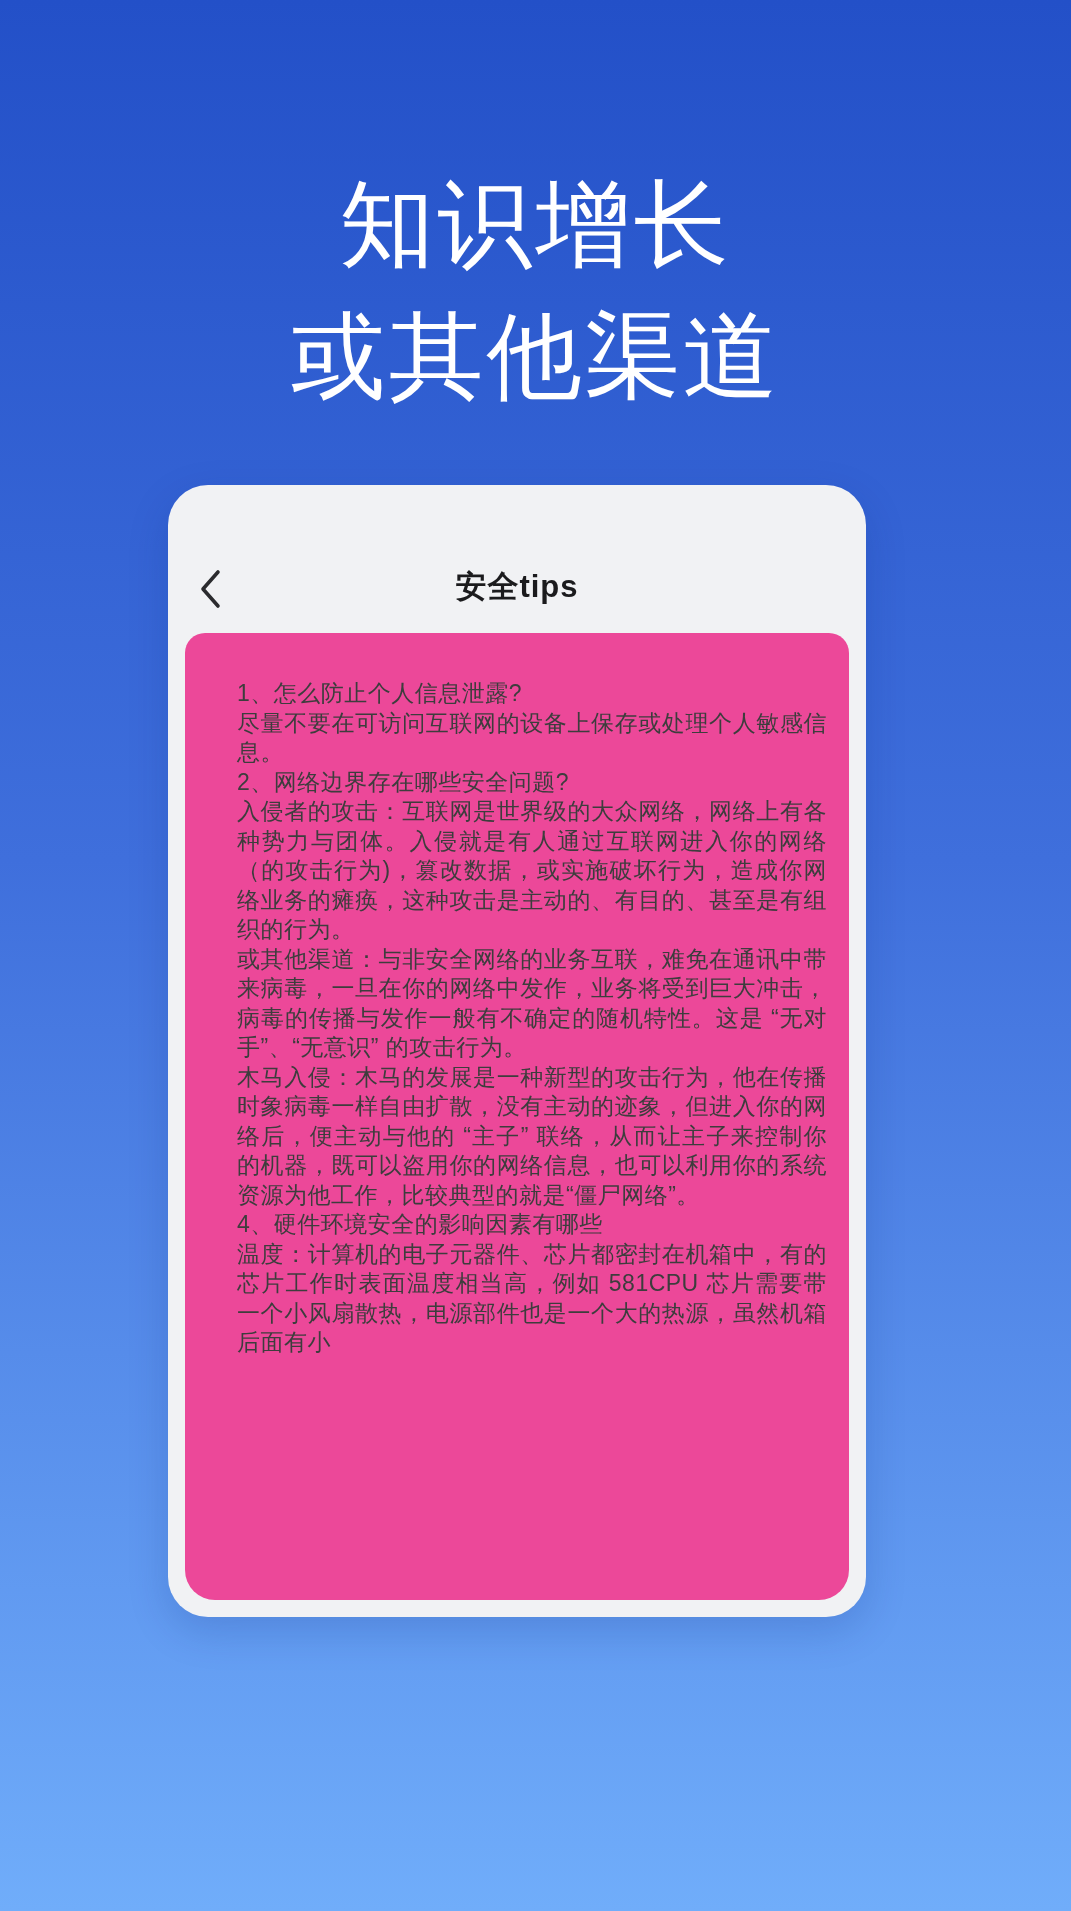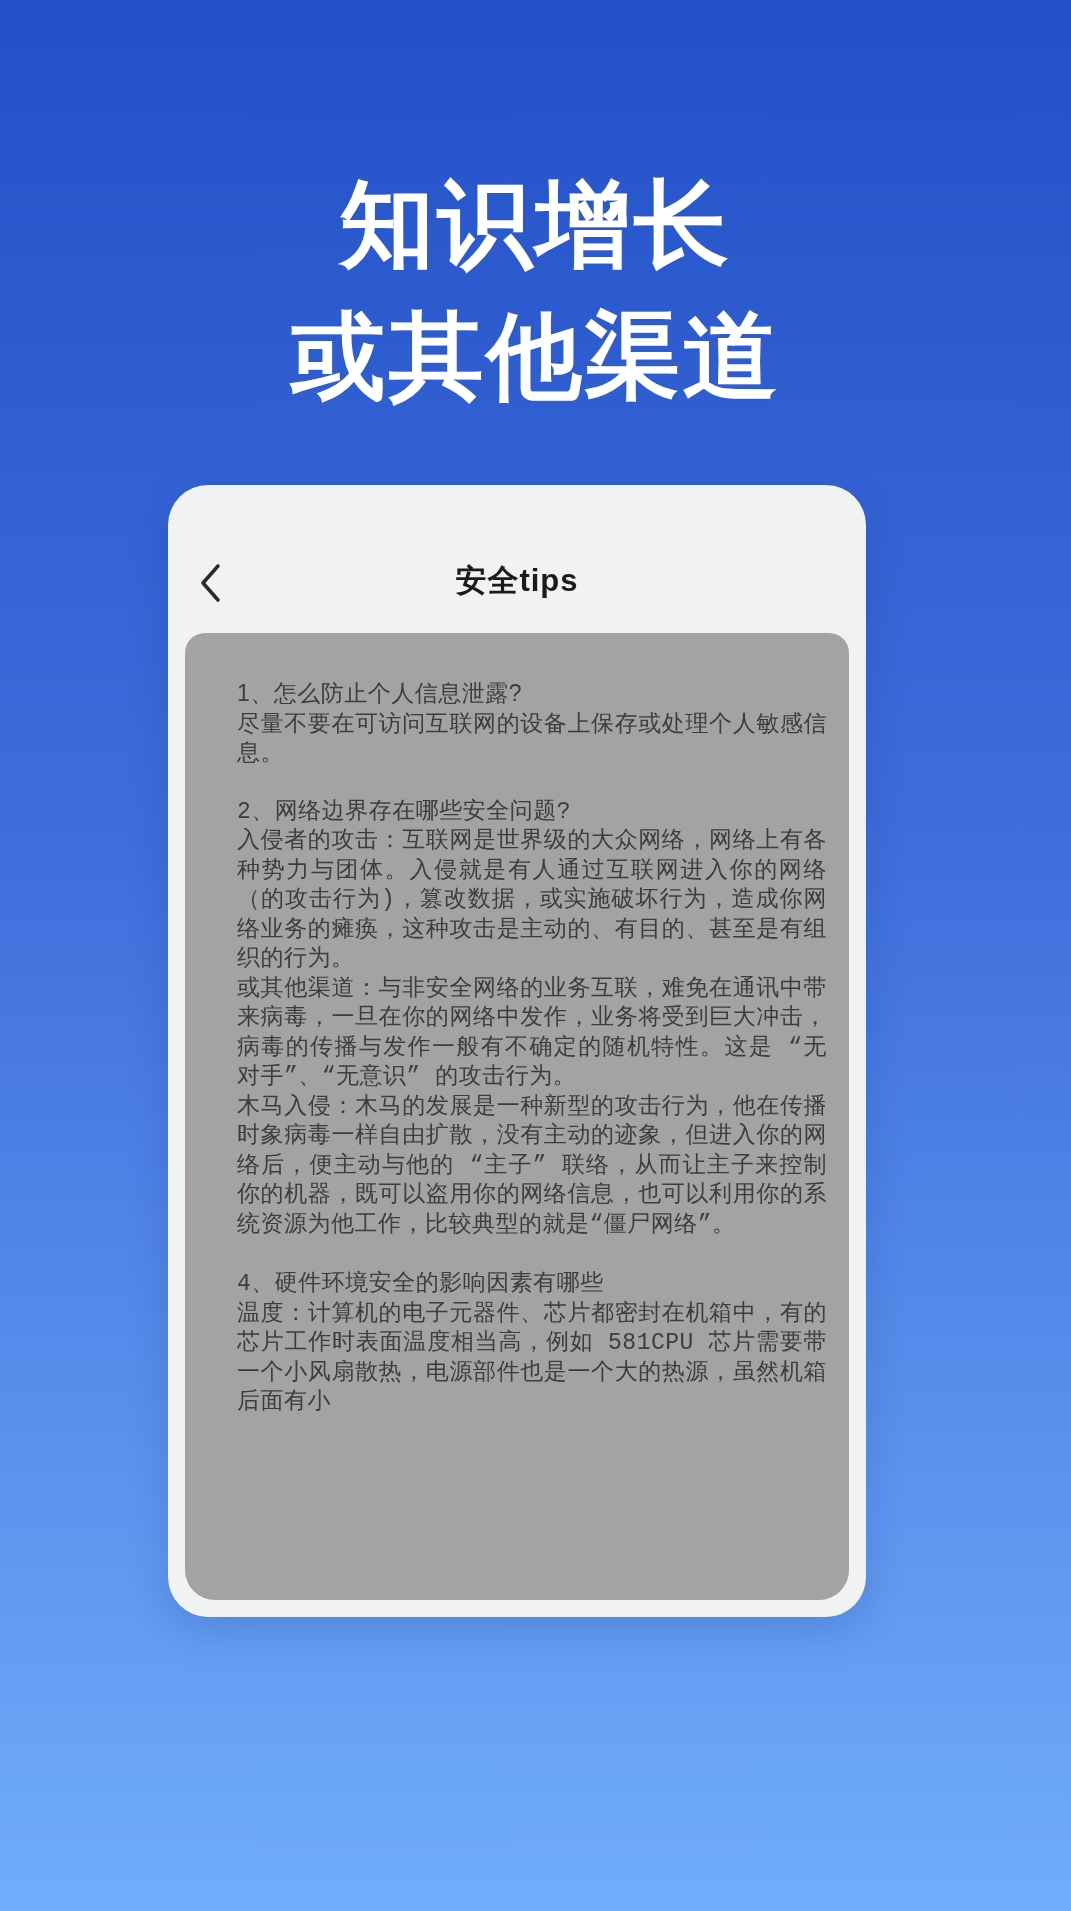--- a/index.html
+++ b/index.html
@@ -7,58 +7,58 @@
     width:1071px;height:1911px;overflow:hidden;
     font-family:"Liberation Sans","DejaVu Sans",sans-serif;
   }
   .stage{
     position:relative;width:1071px;height:1911px;
     background:linear-gradient(180deg,#2350c8 0%,#3f6fdc 45%,#70adfa 100%);
   }
   
   .hero{
     position:absolute;top:158px;left:0;right:0;
-    text-align:center;color:#ffffff;font-weight:700;
+    text-align:center;color:#ffffff;font-weight:400;
     font-size:95px;line-height:132px;letter-spacing:3px;
   }
   
   .card{
     position:absolute;left:168px;top:485px;width:698px;height:1132px;
     background:#f1f2f4;border-radius:40px;
     box-shadow:0 14px 40px rgba(10,40,120,0.18);
     overflow:hidden;
   }
   .card-header{
-    position:absolute;top:64px;left:0;right:0;height:64px;text-align:right;
+    position:absolute;top:70px;left:0;right:0;height:64px;text-align:right;
   }
   .back-btn{
     position:absolute;left:20px;top:10px;width:44px;height:48px;
     background:none;border:none;padding:0;cursor:pointer;
     display:flex;align-items:center;justify-content:center;
   }
   .card-title{
     position:absolute;left:0;right:0;top:0;height:64px;
     display:flex;align-items:center;justify-content:center;
     font-size:31px;font-weight:700;color:#1b1b1d;letter-spacing:1px;
   }
   .panel{
     position:absolute;left:17px;right:17px;top:148px;bottom:17px;
-    background:#a3a3a3;
+    background:#ec4899;
     border-radius:20px 20px 30px 30px;
     overflow:hidden;
   }
   .content{
     position:absolute;top:0;left:0;right:0;bottom:0;
     padding:46px 22px 10px 52px;
     color:#3d3d3d;font-size:23px;line-height:29.5px;
     letter-spacing:0.5px;
     text-align:justify;
     overflow:hidden;
   }
-  .section + .section{margin-top:30px;font-family:Liberation Mono, monospace;}
+  .section + .section{}
   .q,.p{margin:0;}
 </style>
 </head>
 <body>
 
 <div class="stage">
 
   <div class="hero">
     <div>知识增长</div>
     <div>或其他渠道</div>

